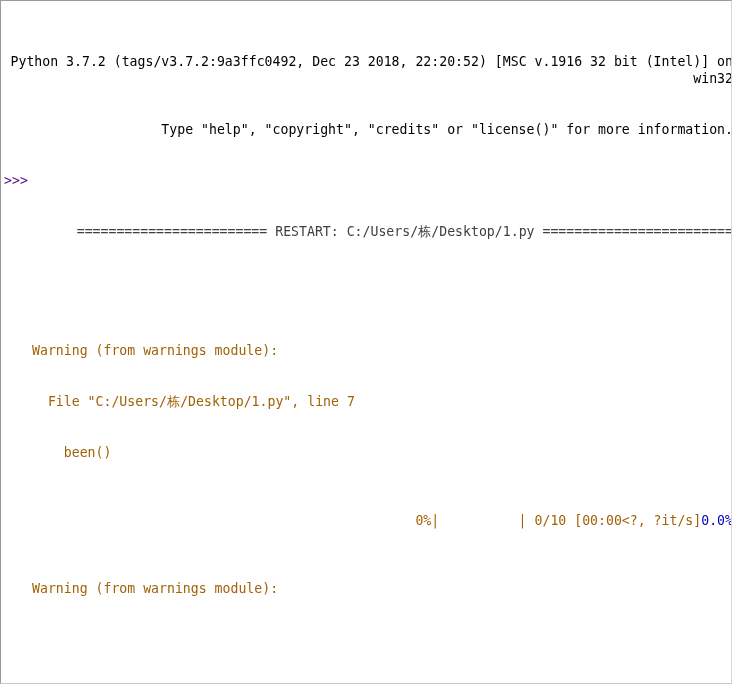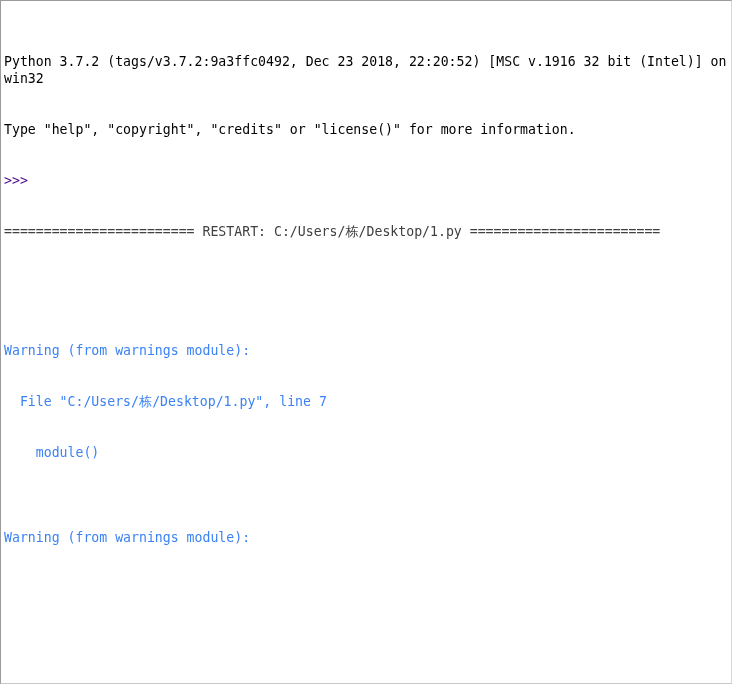--- a/index.html
+++ b/index.html
@@ -37,43 +37,45 @@
     -webkit-font-smoothing: none;
   }
   .ln {
     display: block;
     min-height: 17px;
     white-space: pre;
   }
   .ln.wrap {
     white-space: pre-wrap;
     word-break: break-all;
+    text-align: right;
   }
   .c-stdout  { color: #0000bb; }
-  .c-stderr  { color: #3b82f6; }
+  .c-stderr  { color: #a16207; margin-left: 28px; }
   .c-normal  { color: #000000; }
   .c-prompt  { color: #4b0082; }
   .c-restart { color: #404040; }
 </style>
 </head>
 <body>
 
 <div id="shell-window">
   <div id="shell-text">
 
     <span class="ln wrap c-normal">Python 3.7.2 (tags/v3.7.2:9a3ffc0492, Dec 23 2018, 22:20:52) [MSC v.1916 32 bit (Intel)] on win32</span>
     <span class="ln wrap c-normal">Type "help", "copyright", "credits" or "license()" for more information.</span>
     <span class="ln c-prompt">&gt;&gt;&gt;</span>
     <span class="ln wrap c-restart">======================== RESTART: C:/Users/栋/Desktop/1.py ========================</span>
     <span class="ln"> </span>
 
     <span class="ln c-stderr">Warning (from warnings module):</span>
     <span class="ln c-stderr">  File "C:/Users/栋/Desktop/1.py", line 7</span>
-    <span class="ln c-stderr">    module()</span>
+    <span class="ln c-stderr">    been()</span>
 
+    <span class="ln wrap"><span class="c-stderr" id="prog0">  0%|          | 0/10 [00:00&lt;?, ?it/s]</span><span class="c-stdout">0.0%</span></span>
 
     <span class="ln c-stderr">Warning (from warnings module):</span>
     
     
     
 
     
 
     
     

